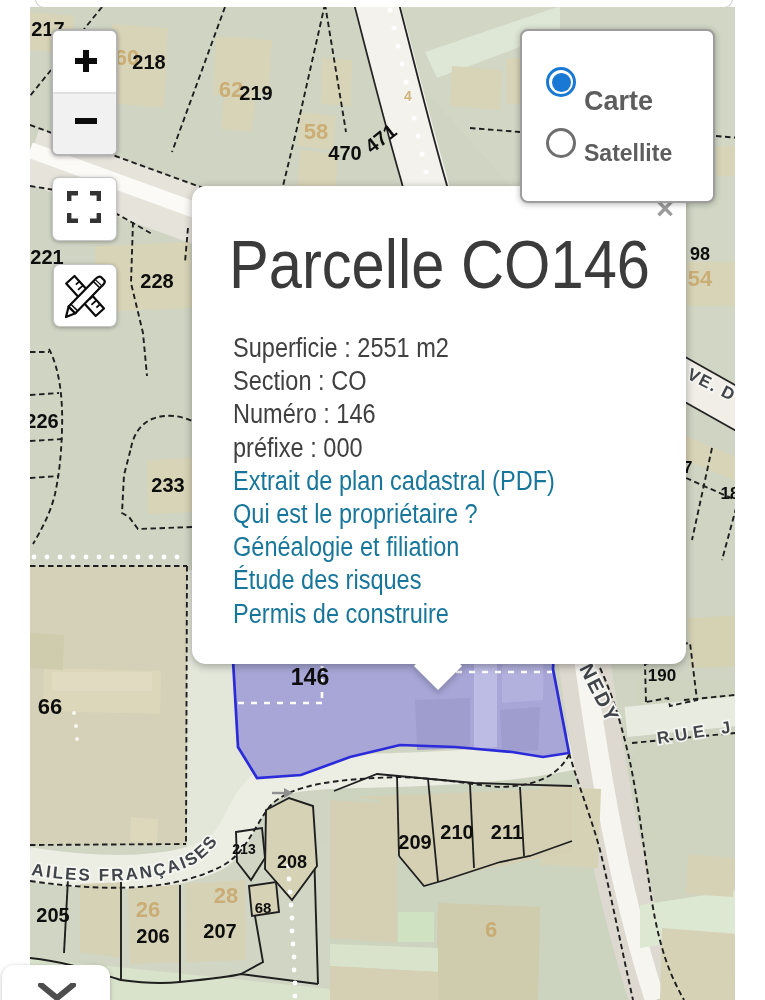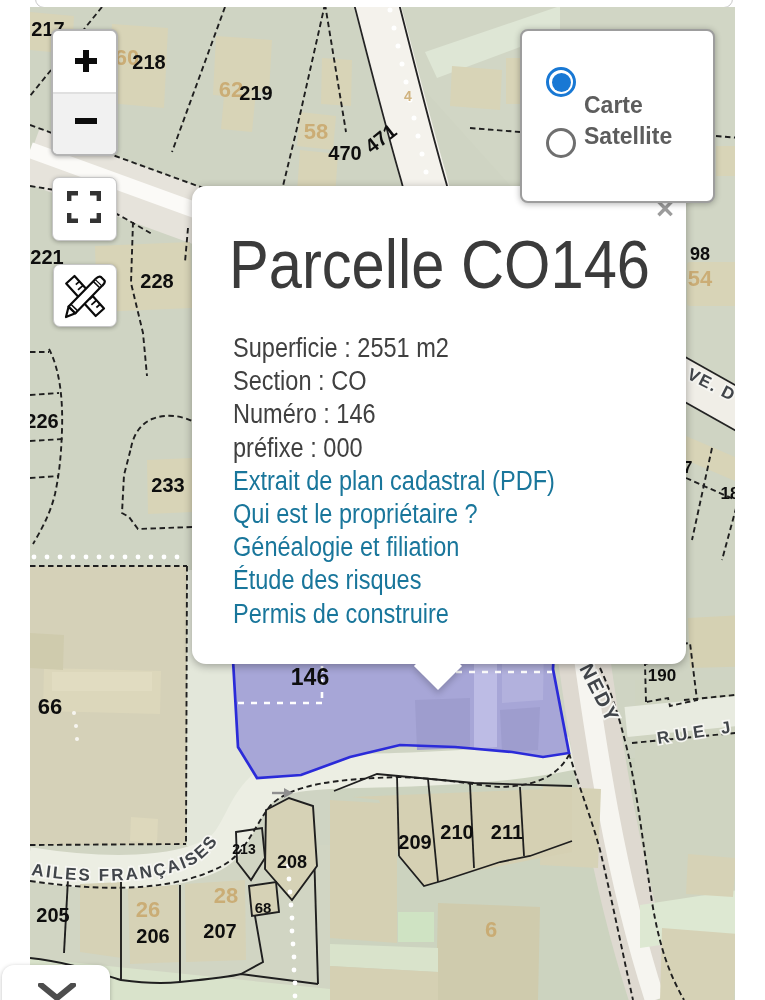--- a/index.html
+++ b/index.html
@@ -329,25 +329,25 @@
 Généalogie et filiation<br>
 Étude des risques<br>
 Permis de construire</span>
 </div>
 
 <div class="abs" style="left:520px;top:29px;width:191px;height:170px;background:#fff;border:2.5px solid #9d9d9d;border-radius:8px;box-shadow:0 1px 6px rgba(0,0,0,0.3);"></div>
 
 <div class="abs" style="left:546px;top:67px;width:24px;height:24px;border:3px solid #1878d4;border-radius:50%;background:#fff;"></div>
 <div class="abs" style="left:551.5px;top:72.5px;width:19px;height:19px;border-radius:50%;background:#1878d4;"></div>
 
-<div class="abs" style="left:584px;top:92px;font-size:23px;font-weight:bold;color:#5d5d5d;">Carte</div>
+<div class="abs" style="left:584px;top:86px;font-size:27px;font-weight:bold;color:#5d5d5d;">Carte</div>
 
 <div class="abs" style="left:546px;top:128px;width:24px;height:24px;border:3px solid #6f6f6f;border-radius:50%;background:#fff;"></div>
 
-<div class="abs" style="left:584px;top:123px;font-size:23px;font-weight:bold;color:#5d5d5d;">Satellite</div>
+<div class="abs" style="left:584px;top:140px;font-size:23px;font-weight:bold;color:#5d5d5d;">Satellite</div>
 
 <div class="abs" style="left:51px;top:29px;width:63px;height:123px;background:#fff;border:2px solid #b4b4b4;border-radius:7px;box-shadow:0 1px 4px rgba(0,0,0,0.3);overflow:hidden;">
 
   <div class="abs" style="left:0;top:62px;width:63px;height:61px;background:#f1f1f1;"></div>
 
   <div class="abs" style="left:0;top:61px;width:63px;height:1.5px;background:#e0e0e0;"></div>
 
   <div class="abs" style="left:22px;top:27px;width:21.5px;height:5.7px;background:#0c0c0c;"></div>
   <div class="abs" style="left:29.9px;top:19.1px;width:5.7px;height:21.5px;background:#0c0c0c;"></div>
 

